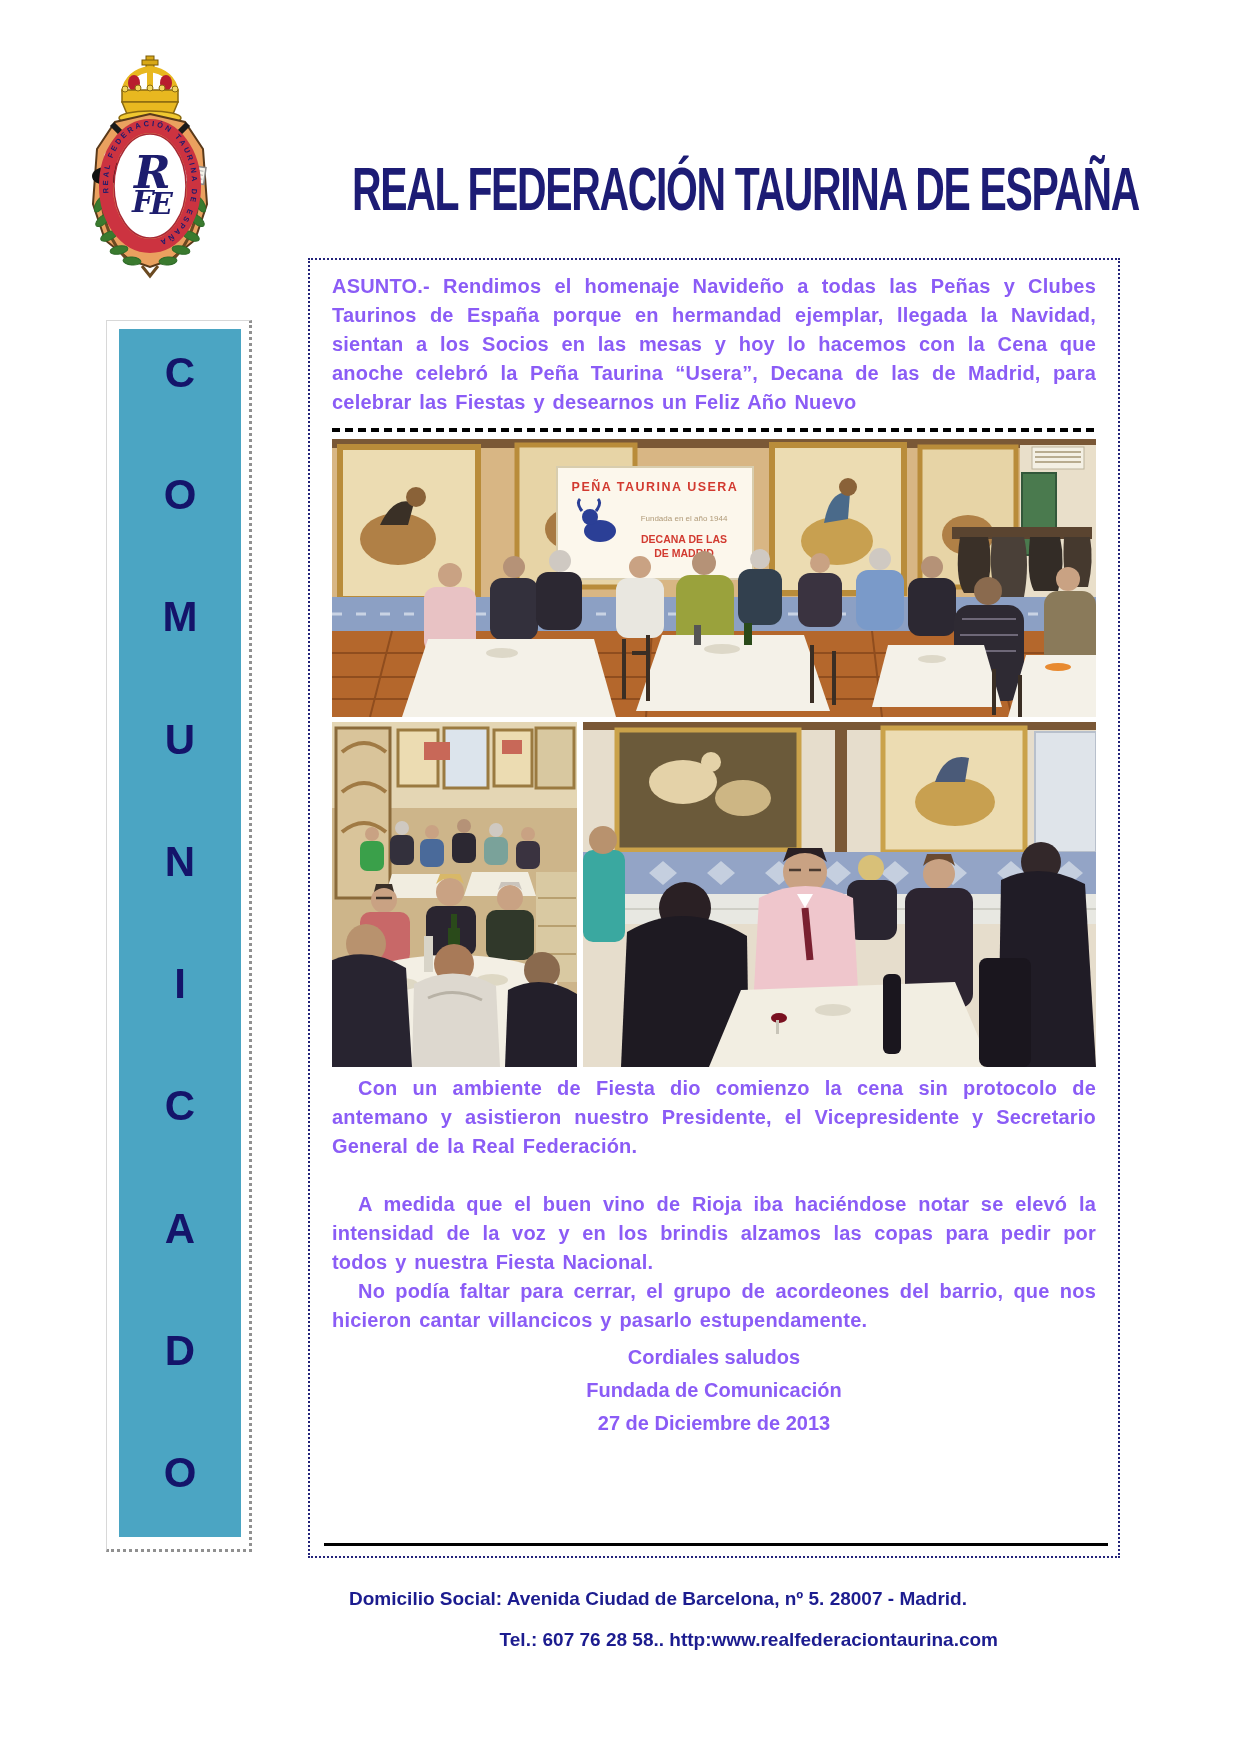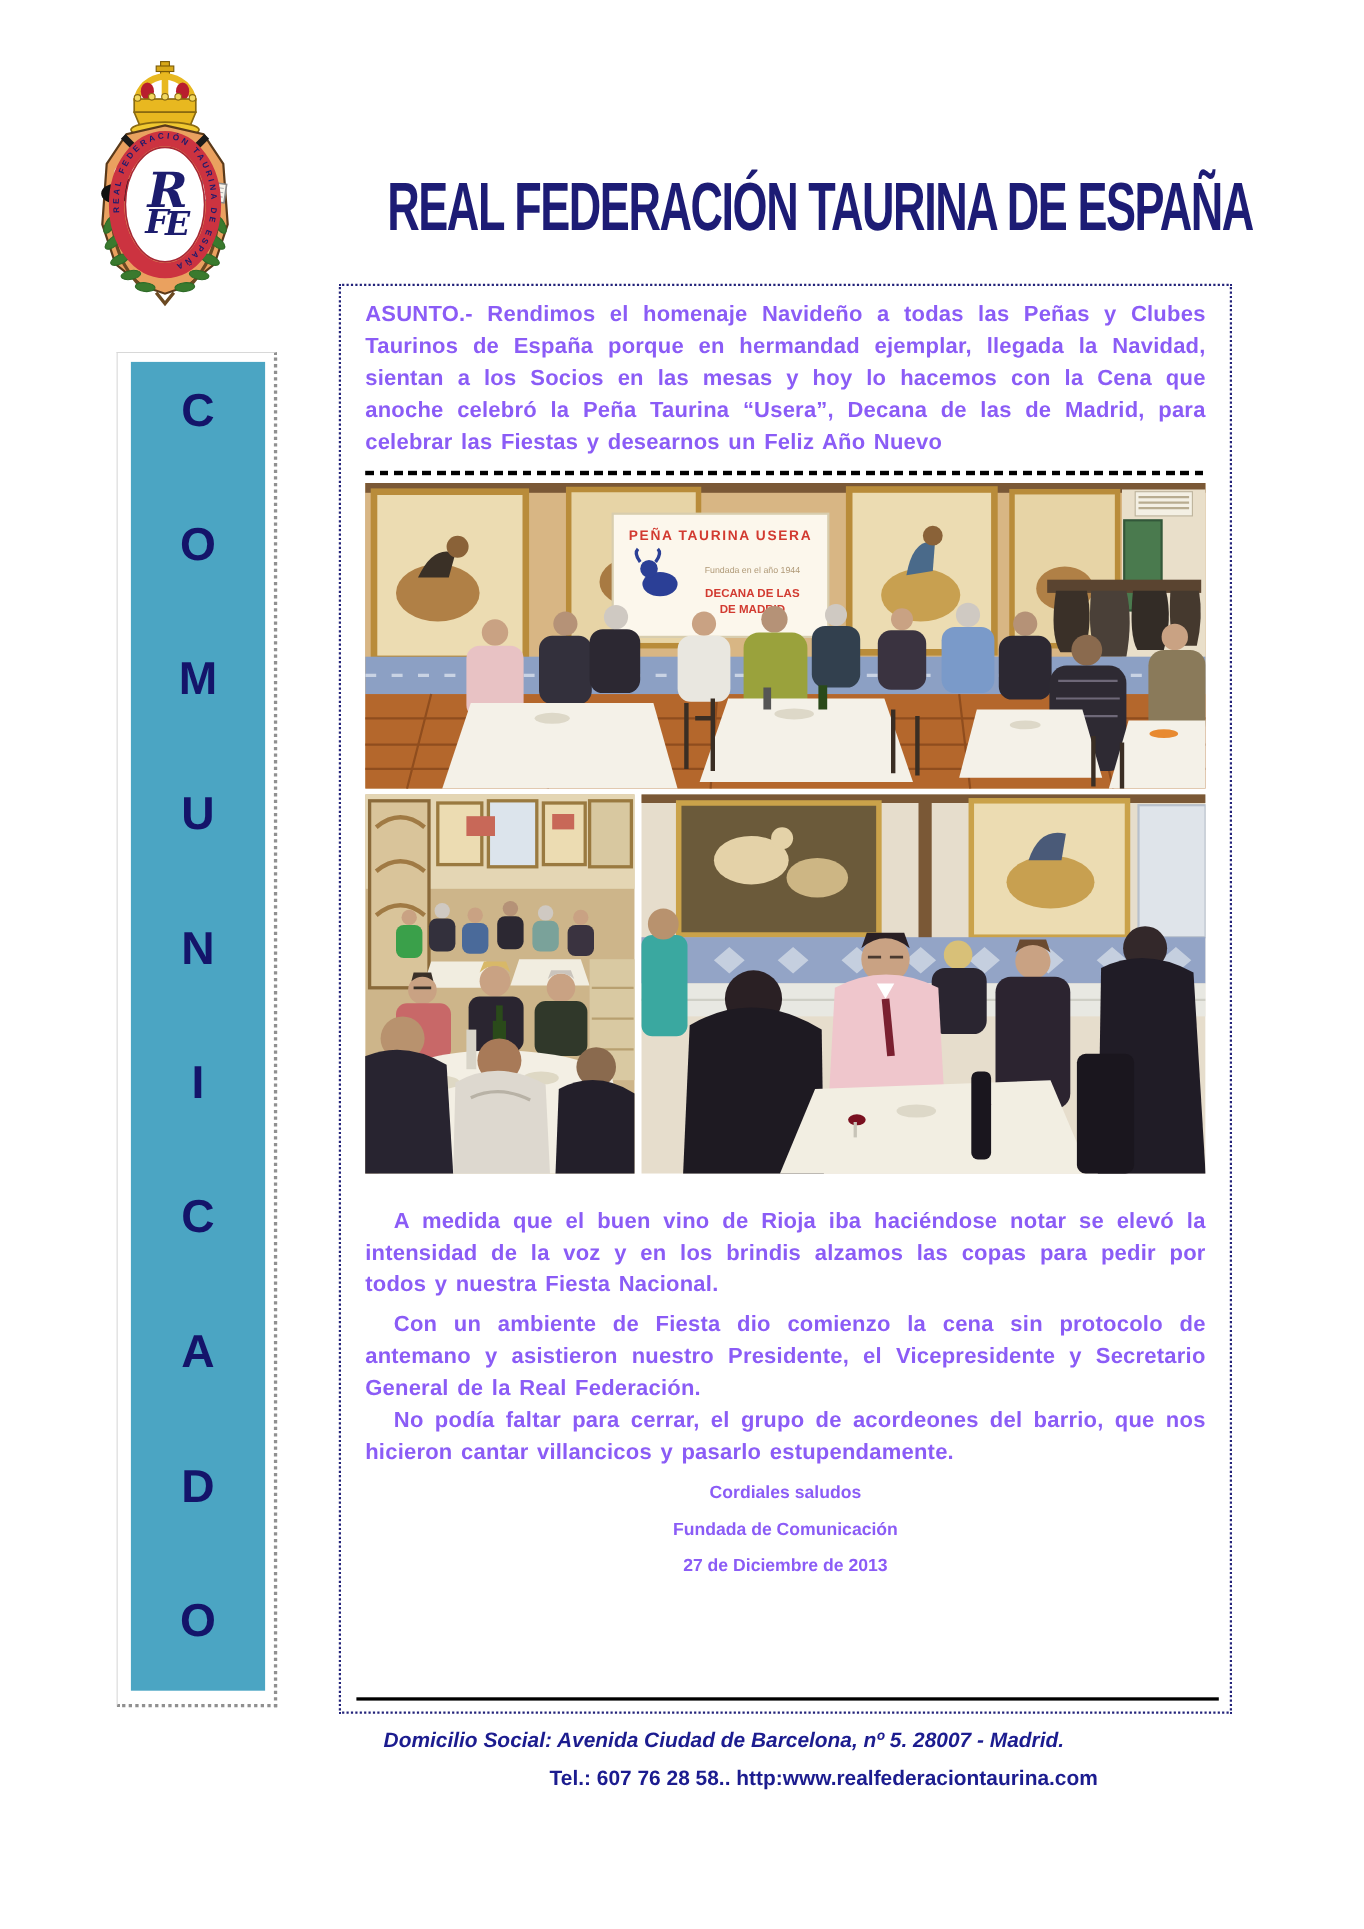--- a/index.html
+++ b/index.html
@@ -41,28 +41,28 @@
     text-align:justify; word-spacing:2px; letter-spacing:.2px;
   }
   .indent{text-indent:26px;}
   .dashed-sep{
     height:4px; margin:11px 0 7px;
     background:repeating-linear-gradient(90deg,#000 0 8px,transparent 8px 13px);
   }
   .photo{display:block;}
   .photo-row{display:flex; gap:6px; margin-top:5px;}
   .signature{width:560px; margin:6px auto 0; text-align:center;}
-  .signature p{margin:0; font-size:16px; line-height:33px; font-weight:bold;}
+  .signature p{margin:0; font-size:20px; line-height:33px; font-weight:bold;}
   .box-rule{position:absolute; left:14px; right:10px; bottom:10px; border-top:3px solid #000;}
   
   .footer{
     position:absolute; left:308px; top:1570px; width:700px;
     color:#1c1c8f; font-weight:bold; font-size:19px; line-height:25px;
   }
-  .footer .f1{text-align:center; margin:0;font-style:italic;}
+  .footer .f1{text-align:center; margin:16px;}
   .footer .f2{text-align:right; padding-left:24px; margin:10px;}
   .footer .f3{text-align:center; padding-right:120px; margin:0;}
 </style>
 </head>
 <body>
 
 <div class="page">
 
   <svg class="crest" viewBox="0 0 156 242" aria-hidden="true">
 
@@ -371,22 +371,22 @@
           <ellipse cx="196" cy="296" rx="8" ry="5" fill="#7a1020"></ellipse>
           <rect x="193" y="298" width="3" height="14" fill="#c8c4b8"></rect>
         </g>
         <g fill="#1a161e">
           <rect x="396" y="236" width="52" height="109" rx="8"></rect>
           <rect x="300" y="252" width="18" height="80" rx="6"></rect>
         </g>
       </svg>
     </div>
 
+    <p class="para indent" style="margin-top:7px;">Con un ambiente de Fiesta dio comienzo la cena sin protocolo de antemano y asistieron nuestro Presidente, el Vicepresidente y Secretario General de la Real Federación.</p>
     <p class="para indent" style="margin-top:29px;">A medida que el buen vino de Rioja iba haciéndose notar se elevó la intensidad  de la voz y en los brindis alzamos las copas para pedir por todos y nuestra Fiesta Nacional.</p>
-    <p class="para indent" style="margin-top:7px;">Con un ambiente de Fiesta dio comienzo la cena sin protocolo de antemano y asistieron nuestro Presidente, el Vicepresidente y Secretario General de la Real Federación.</p>
     <p class="para indent" style="">No podía faltar para cerrar,  el grupo de acordeones del barrio, que nos hicieron cantar villancicos y pasarlo estupendamente.</p>
 
     <div class="signature">
       <p>Cordiales saludos</p>
       <p>Fundada de Comunicación</p>
       <p>27 de Diciembre de 2013</p>
     </div>
 
     <div class="box-rule"></div>
   </div>

